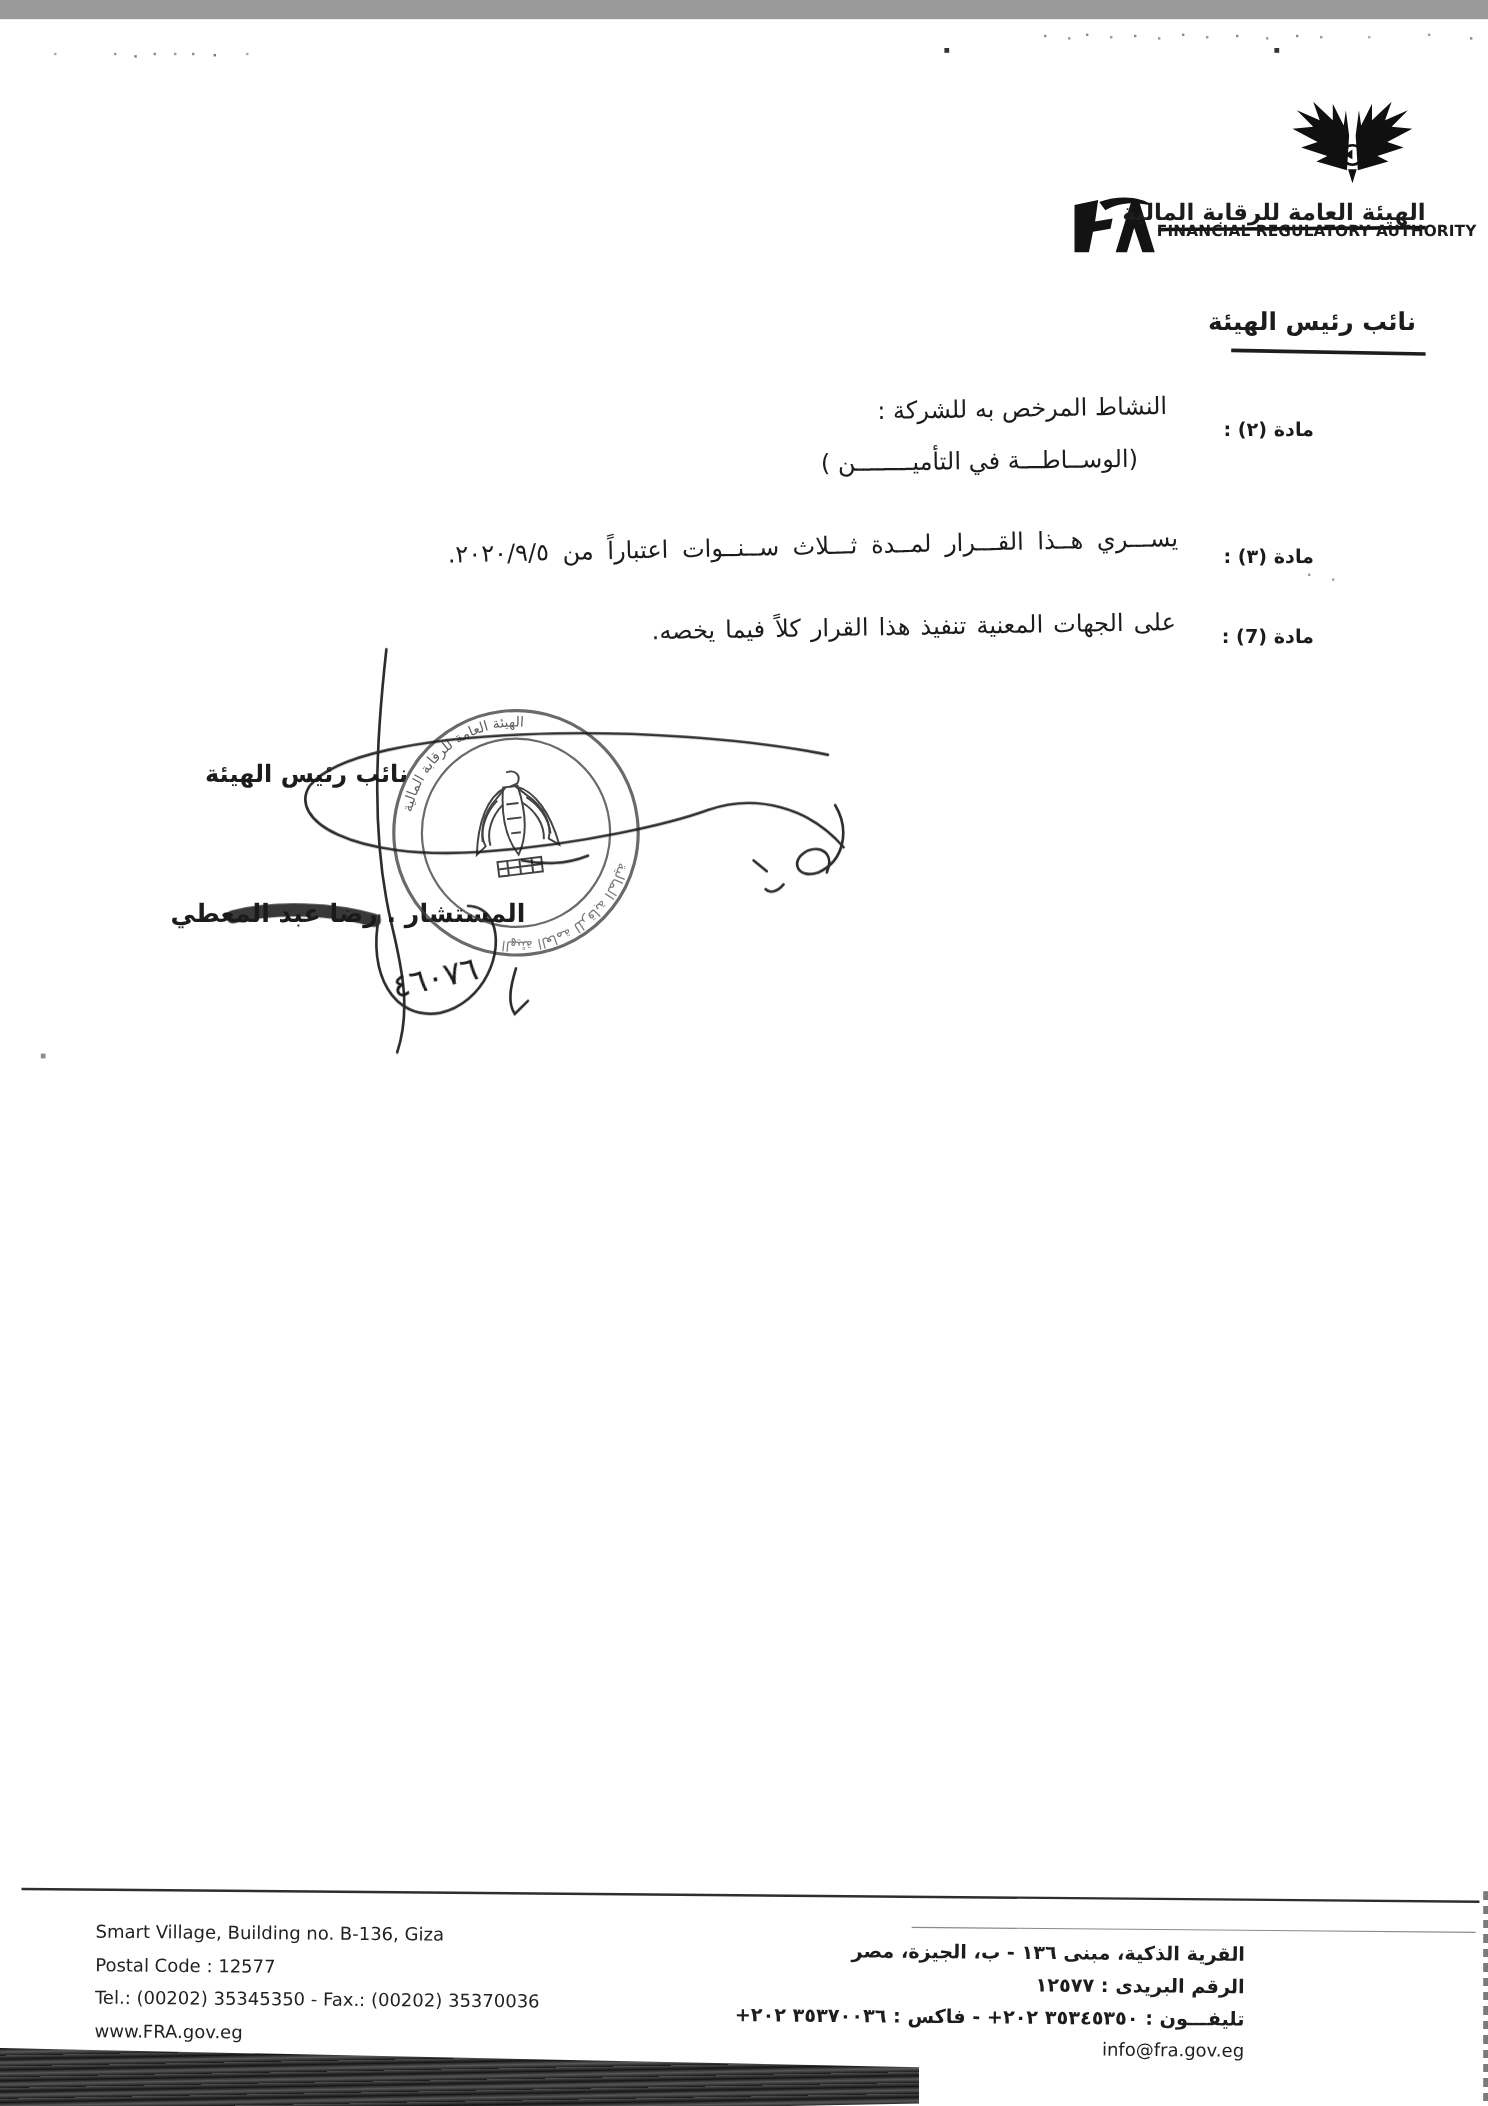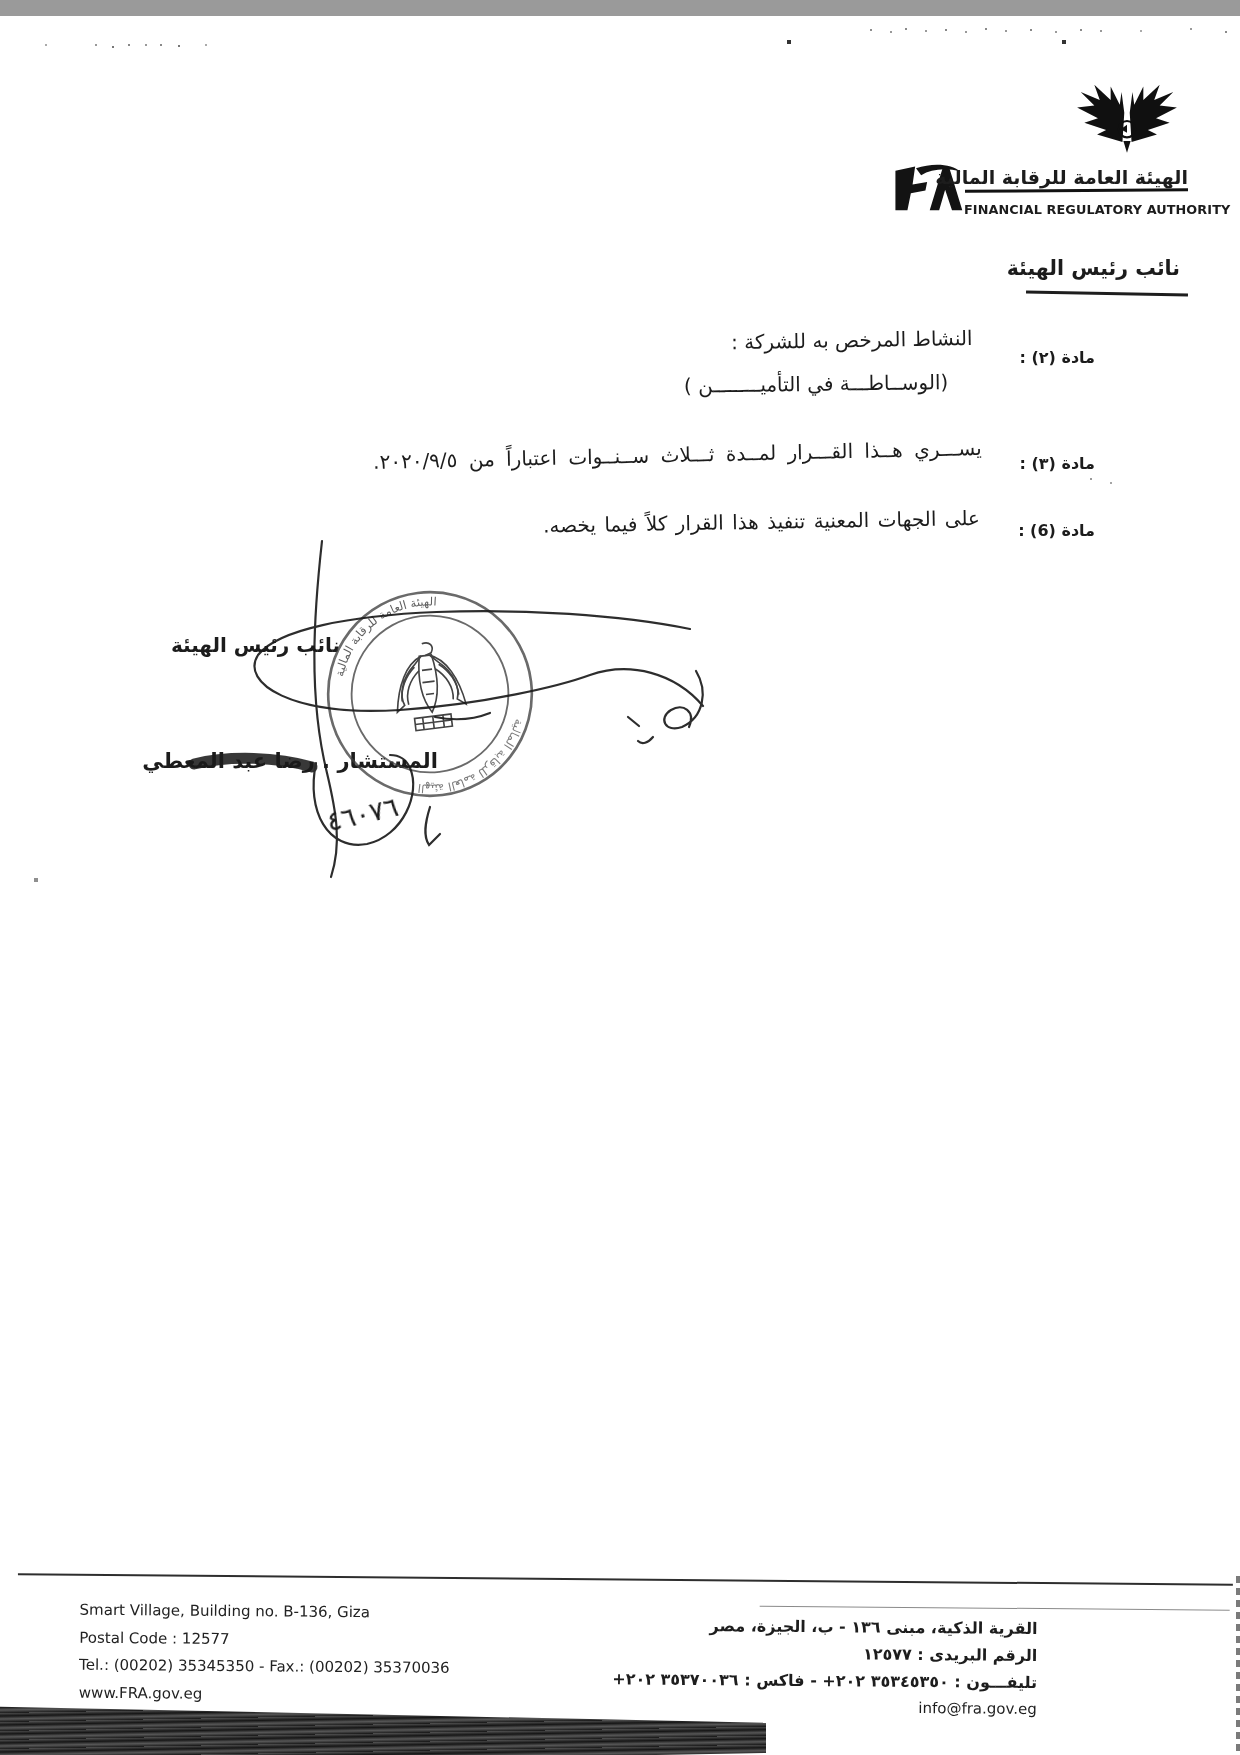--- a/index.html
+++ b/index.html
@@ -16,21 +16,21 @@
     945px 13px 0 0 #888,965px 15px 0 0 #999,985px 12px 0 0 #8a8a8a,1005px 14px 0 0 #999,
     1030px 13px 0 0 #888,1055px 15px 0 0 #9b9b9b,1080px 13px 0 0 #8a8a8a,1100px 14px 0 0 #999,
     1140px 14px 0 0 #aaa,1190px 12px 0 0 #9a9a9a,1225px 15px 0 0 #8a8a8a,
     1090px 462px 0 0 #9a9a9a,1110px 466px 0 0 #a5a5a5,35px 863px 0 1px #8f8f8f;}
   
   .logo{left:890px;top:62px;width:302px;height:134px;}
   .eagle{left:178px;top:0;width:118px;height:86px;}
   .monogram{left:2px;top:86px;width:72px;height:48px;}
   .org-ar{left:75px;top:88px;width:223px;text-align:center;font-weight:bold;font-size:19px;line-height:22px;white-space:nowrap;}
   .logo-rule{left:75px;top:111px;width:223px;height:3px;background:#121212;transform:rotate(-0.4deg);}
-  .org-en{left:74px;top:124px;width:228px;font-weight:bold;font-size:12.8px;white-space:nowrap;letter-spacing:0.1px;}
+  .org-en{left:74px;top:108px;width:228px;font-weight:bold;font-size:12.8px;white-space:nowrap;letter-spacing:0.1px;}
   
   .office-title{top:240px;right:60px;font-size:20.5px;font-weight:bold;white-space:nowrap;}
   .office-underline{top:276px;right:52px;width:162px;height:3px;background:#1e1e1e;transform:rotate(1.1deg);}
   
   .art-label{right:145px;font-weight:bold;font-size:16px;white-space:nowrap;}
   .art-text{font-size:20px;white-space:nowrap;transform-origin:right center;}
   .lbl2{top:332px;} .txt2a{top:310px;right:267px;transform:rotate(-1deg);}
   .txt2b{top:354px;right:292px;transform:rotate(-0.8deg);letter-spacing:0.5px;}
   .lbl3{top:438px;text-align:center;} .txt3{top:420px;right:258px;transform:rotate(-1.3deg);word-spacing:5px;letter-spacing:0.4px;}
   .lbl4{top:505px;} .txt4{top:490px;right:260px;transform:rotate(-1deg);word-spacing:2px;}
@@ -81,21 +81,21 @@
   <div class="abs office-underline"></div>
 
   <section>
     <span class="abs art-label ar lbl2">مادة (٢) :</span>
     <span class="abs art-text ar txt2a">النشاط المرخص به للشركة :</span>
     <span class="abs art-text ar txt2b">(الوســاطـــة في التأميــــــــن )</span>
 
     <span class="abs art-label ar lbl3">مادة (٣) :</span>
     <span class="abs art-text ar txt3">يســـري هــذا القـــرار لمــدة ثـــلاث ســنــوات اعتباراً من ٢٠٢٠/٩/٥.</span>
 
-    <span class="abs art-label ar lbl4">مادة (6) :</span>
+    <span class="abs art-label ar lbl4">مادة (7) :</span>
     <span class="abs art-text ar txt4">على الجهات المعنية تنفيذ هذا القرار كلاً فيما يخصه.</span>
   </section>
 
   <section>
     <div class="abs sig-title ar">نائب رئيس الهيئة</div>
     <div class="abs sig-name ar">المستشار . رضا عبد المعطي</div>
 
     <svg class="abs stamp" viewBox="0 0 220 220">
       <circle cx="110" cy="110" r="100" fill="none" stroke="#3d3d3d" stroke-width="2.6" opacity="0.85"></circle>
       <circle cx="110" cy="110" r="77" fill="none" stroke="#3d3d3d" stroke-width="1.8" opacity="0.85"></circle>

